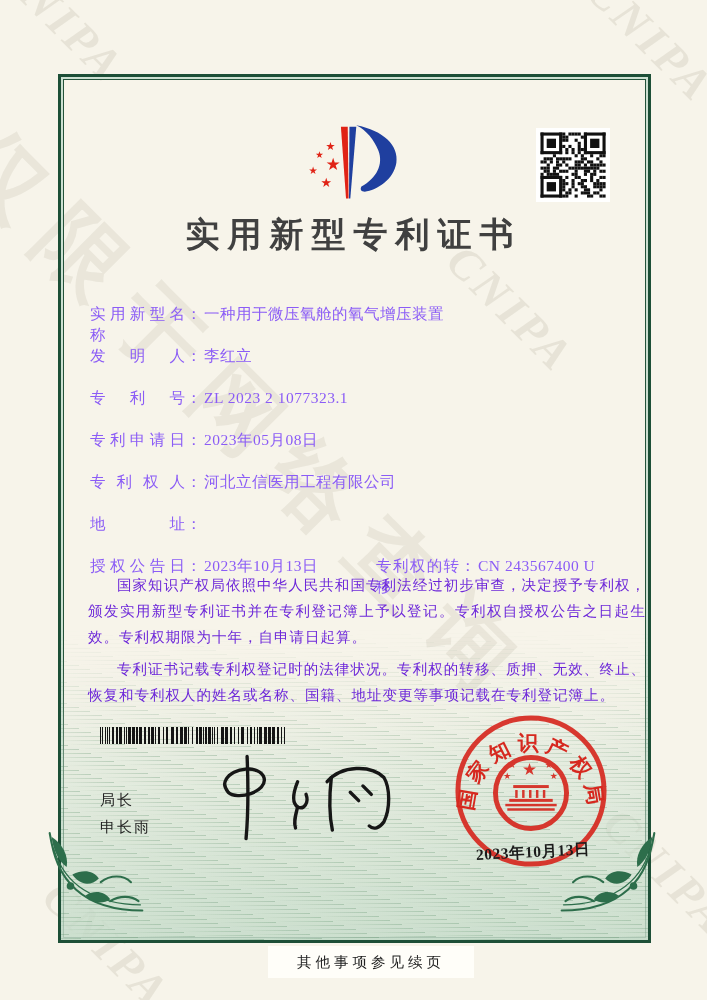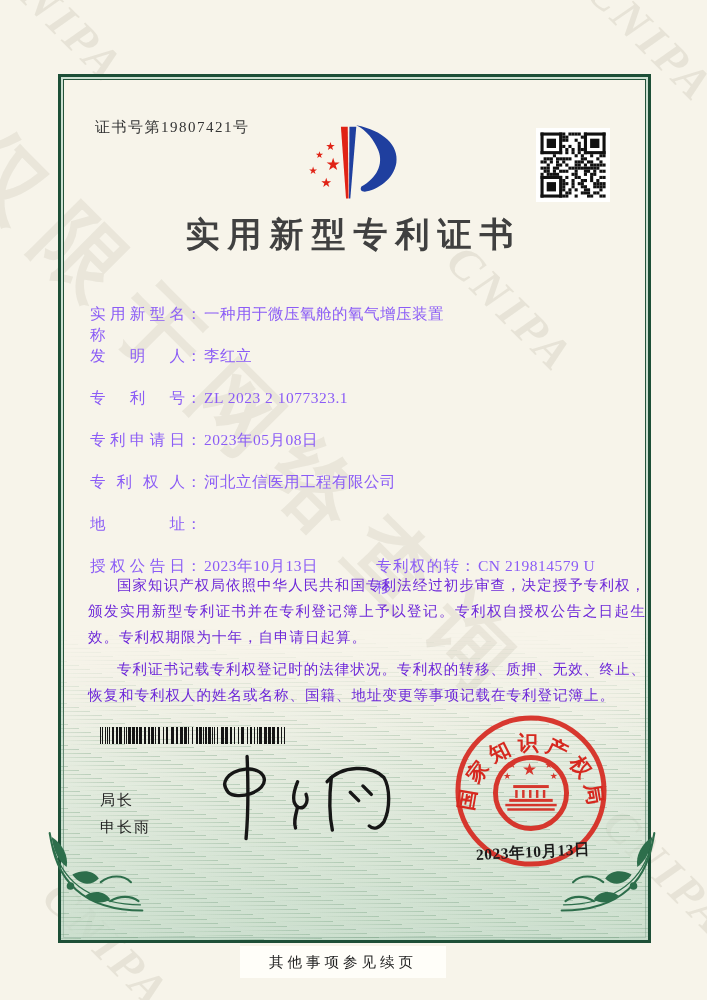--- a/index.html
+++ b/index.html
@@ -55,21 +55,21 @@
   .barcode{position:absolute;left:100px;top:727px;width:188px;height:17px;z-index:4;}
   .director{position:absolute;left:100px;top:786px;z-index:4;
     font-family:"Liberation Sans","DejaVu Sans",sans-serif;font-size:15px;color:#222;
     line-height:27px;letter-spacing:2px;}
   .signature{position:absolute;left:205px;top:750px;width:200px;height:95px;z-index:4;}
   .seal{position:absolute;left:452px;top:712px;width:158px;height:158px;z-index:5;}
   .seal-date{position:absolute;left:468px;top:842px;width:130px;text-align:center;z-index:6;
     font-size:15.5px;font-weight:600;color:#1b1b1b;transform:rotate(-3deg);letter-spacing:0.5px;}
   .page-no{position:absolute;left:58px;top:903px;width:593px;text-align:center;z-index:4;
     font-size:12.5px;letter-spacing:3px;color:#333;}
-  .cont-note{position:absolute;left:240px;top:946px;width:206px;height:32px;z-index:4;
+  .cont-note{position:absolute;left:268px;top:946px;width:206px;height:32px;z-index:4;
     background:#fffef9;display:flex;align-items:center;justify-content:center;
     font-size:14.5px;letter-spacing:4px;color:#222;}
 </style>
 </head>
 <body>
 
 <div class="page">
 
   <div class="wm-line">仅限于网络查询</div>
   <div class="wm-brand wm-a">CNIPA</div>
@@ -102,21 +102,20 @@
       <path d="M10,34 C16,54 26,68 42,78 C58,88 80,94 102,94" stroke-width="1.4"></path>
       <path d="M8,22 C20,30 26,42 24,54 C16,48 10,38 8,22 Z" fill="#2d6e4b" stroke="none"></path>
       <path d="M30,62 C42,56 52,58 58,66 C50,74 38,74 30,62 Z" fill="#2d6e4b" stroke="none"></path>
       <path d="M44,84 C54,78 64,80 70,88 C62,94 50,92 44,84 Z" fill="#2d6e4b" stroke="none"></path>
       <circle cx="28" cy="74" r="4" fill="#2d6e4b" stroke="none"></circle>
       <path d="M60,70 C70,62 84,62 92,70"></path>
       <path d="M70,90 C80,84 92,84 100,90"></path>
     </g>
   </svg>
 
-  <div class="cert-no">证书号第19807421号</div>
 
   <svg class="logo" viewBox="0 0 150 100">
     <text x="44" y="37" font-size="13" fill="#e02316">★</text>
     <text x="32" y="47" font-size="11" fill="#e02316">★</text>
     <text x="44" y="60" font-size="20" fill="#e02316">★</text>
     <text x="24" y="65" font-size="12" fill="#e02316">★</text>
     <text x="38" y="80" font-size="15" fill="#e02316">★</text>
     <polygon points="62,10 70,10 71,94 68,94" fill="#e02316"></polygon>
     <polygon points="72,10 80,10 73,94 71.5,94" fill="#1f3f9f"></polygon>
     <path d="M80,8 C112,14 130,32 127,52 C124,72 104,84 90,86 C86,86 84,84 86,80 C104,70 112,54 106,38 C101,25 92,14 80,8 Z" fill="#1f3f9f"></path>
@@ -319,21 +318,21 @@
     <div class="frow">
       <span class="flabel">地址</span>
         <span class="fcolon">：</span>
     </div>
     <div class="frow">
       <span class="flabel">授权公告日</span>
         <span class="fcolon">：</span>
         <span class="fvalue fvalue-grantdate">2023年10月13日</span>
       <span class="flabel2">专利权的转移</span>
         <span class="fcolon">：</span>
-        <span class="fvalue">CN 219814579 U</span>
+        <span class="fvalue">CN 243567400 U</span>
     </div>
   </div>
 
   <div class="legal">
     <p>国家知识产权局依照中华人民共和国专利法经过初步审查，决定授予专利权，颁发实用新型专利证书并在专利登记簿上予以登记。专利权自授权公告之日起生效。专利权期限为十年，自申请日起算。</p>
     <p>专利证书记载专利权登记时的法律状况。专利权的转移、质押、无效、终止、恢复和专利权人的姓名或名称、国籍、地址变更等事项记载在专利登记簿上。</p>
   </div>
 
   <svg class="barcode" id="barcode" viewBox="0 0 188 17" preserveAspectRatio="none">
       <rect x="0" y="0" width="1" height="17" fill="#141414"></rect>

